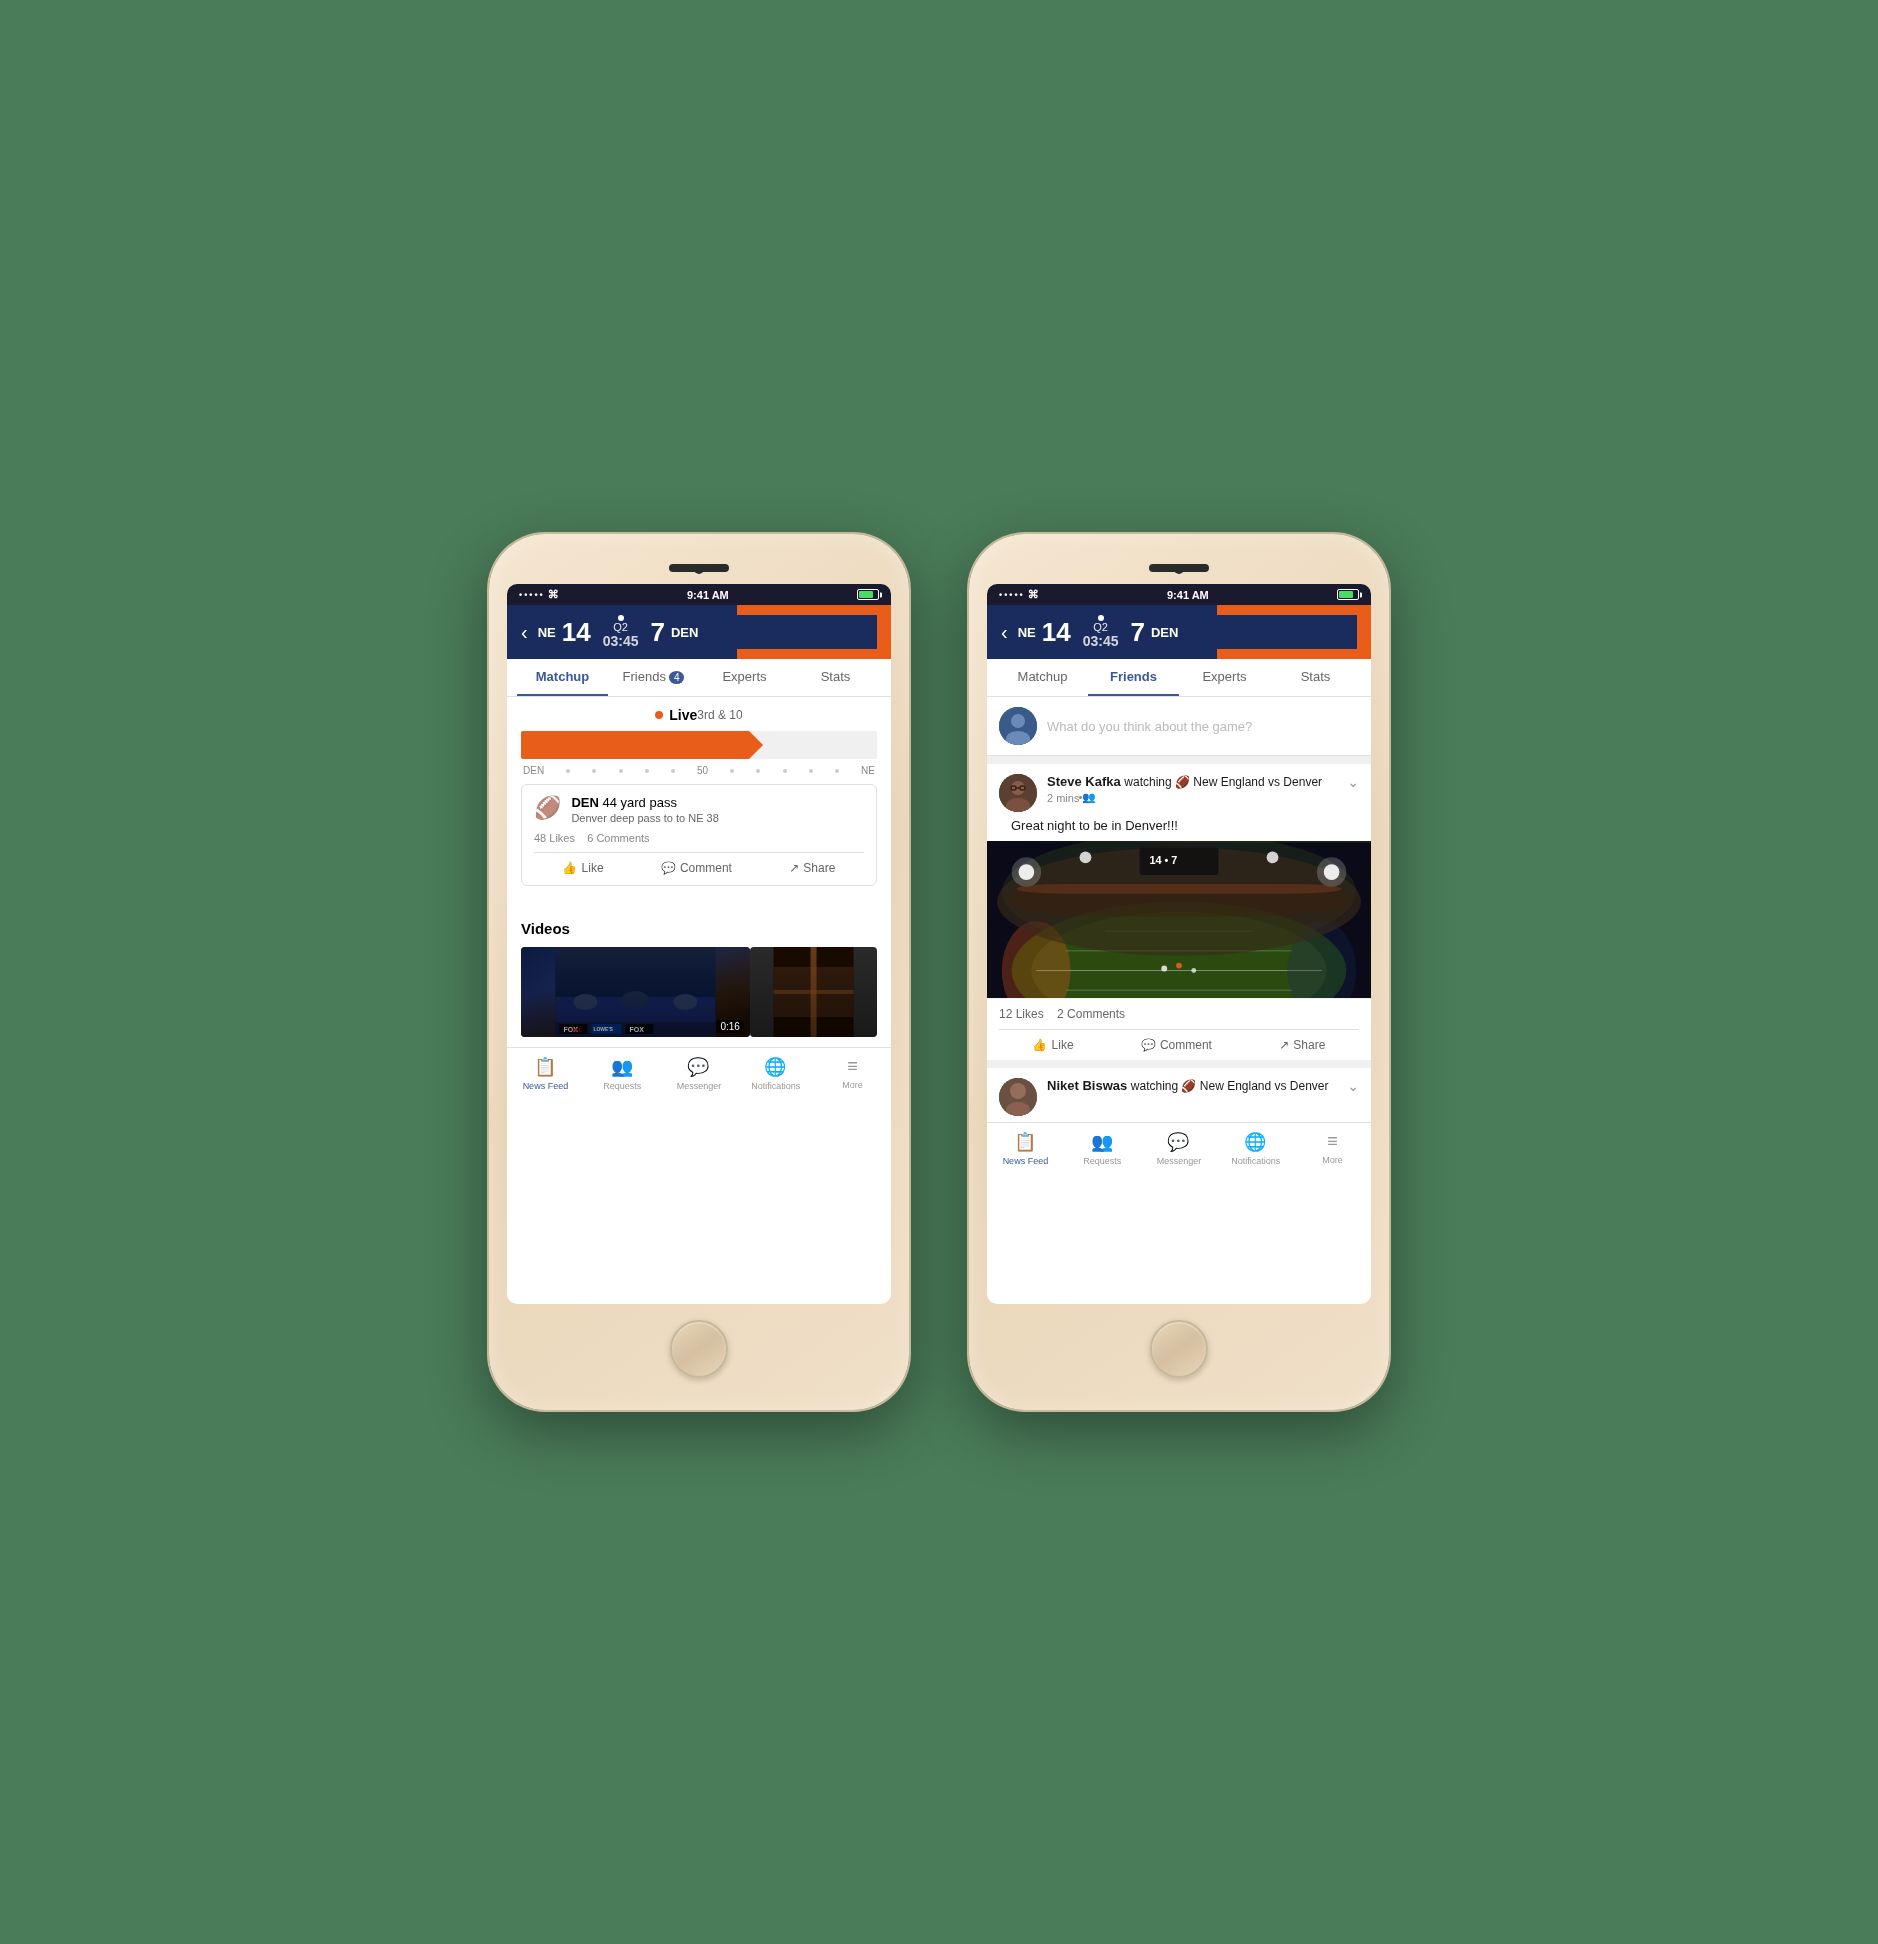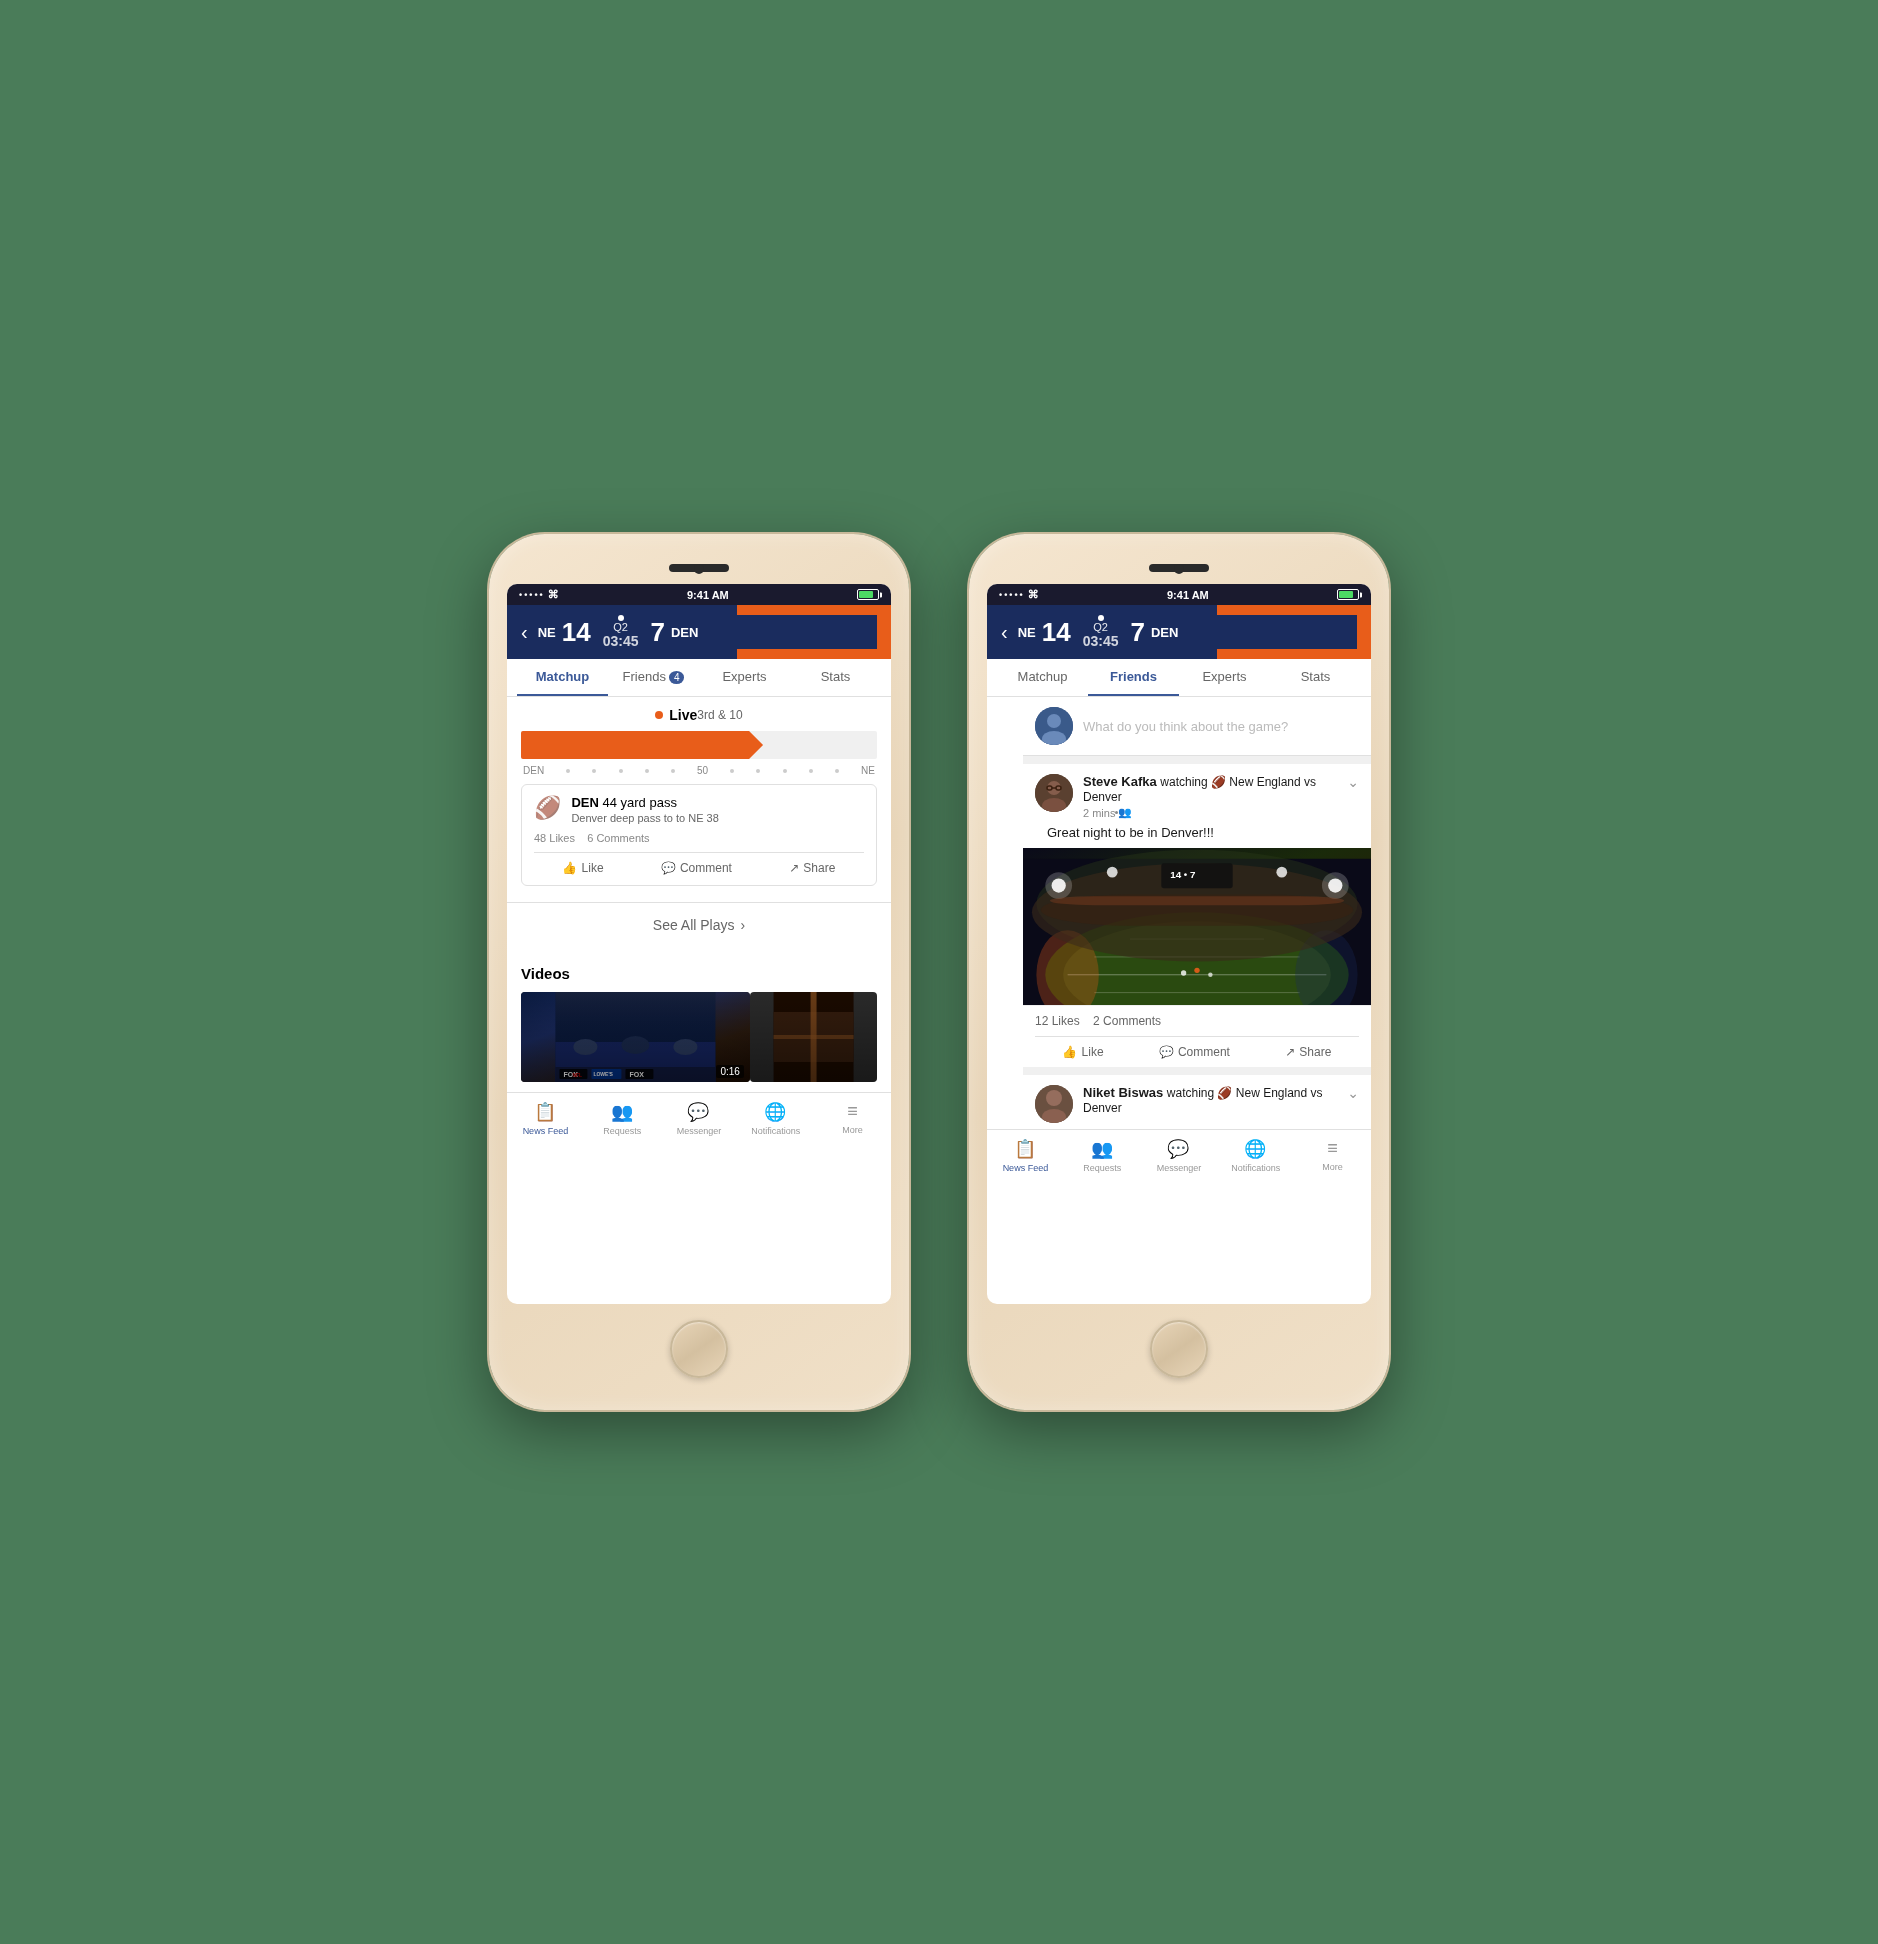--- a/index.html
+++ b/index.html
@@ -389,21 +389,20 @@
     .nav-icon.active { color: #3b5998; }
     .nav-label {
       font-size: 9px;
       color: #999;
     }
     .nav-label.active { color: #3b5998; }
 
     
     .friends-feed {
       background: #f0f0f0;
-      margin-left: 36px;
     }
     .comment-input-row {
       background: #fff;
       padding: 10px 12px;
       display: flex;
       align-items: center;
       gap: 10px;
       border-bottom: 1px solid #e0e0e0;
     }
     .avatar {
@@ -638,24 +637,20 @@
                 <span>Comment</span>
               </div>
               <div class="play-action-btn">
                 <span>↗</span>
                 <span>Share</span>
               </div>
             </div>
           </div>
         </div>
 
-        <div class="see-all-plays">
-          <span>See All Plays</span>
-          <span>›</span>
-        </div>
 
         <div class="videos-section">
           <div class="section-title">Videos</div>
           <div class="video-grid">
             <div class="video-thumb video-thumb-main">
               <div class="fox-studio-bg" style="width:100%;height:100%;">
 
                 <svg width="100%" height="100%" viewBox="0 0 160 90" style="position:absolute;top:0;left:0">
                   <rect width="160" height="90" fill="#0a1a3e"></rect>
                   <rect x="0" y="50" width="160" height="40" fill="#1a2a6e" opacity="0.7"></rect>

